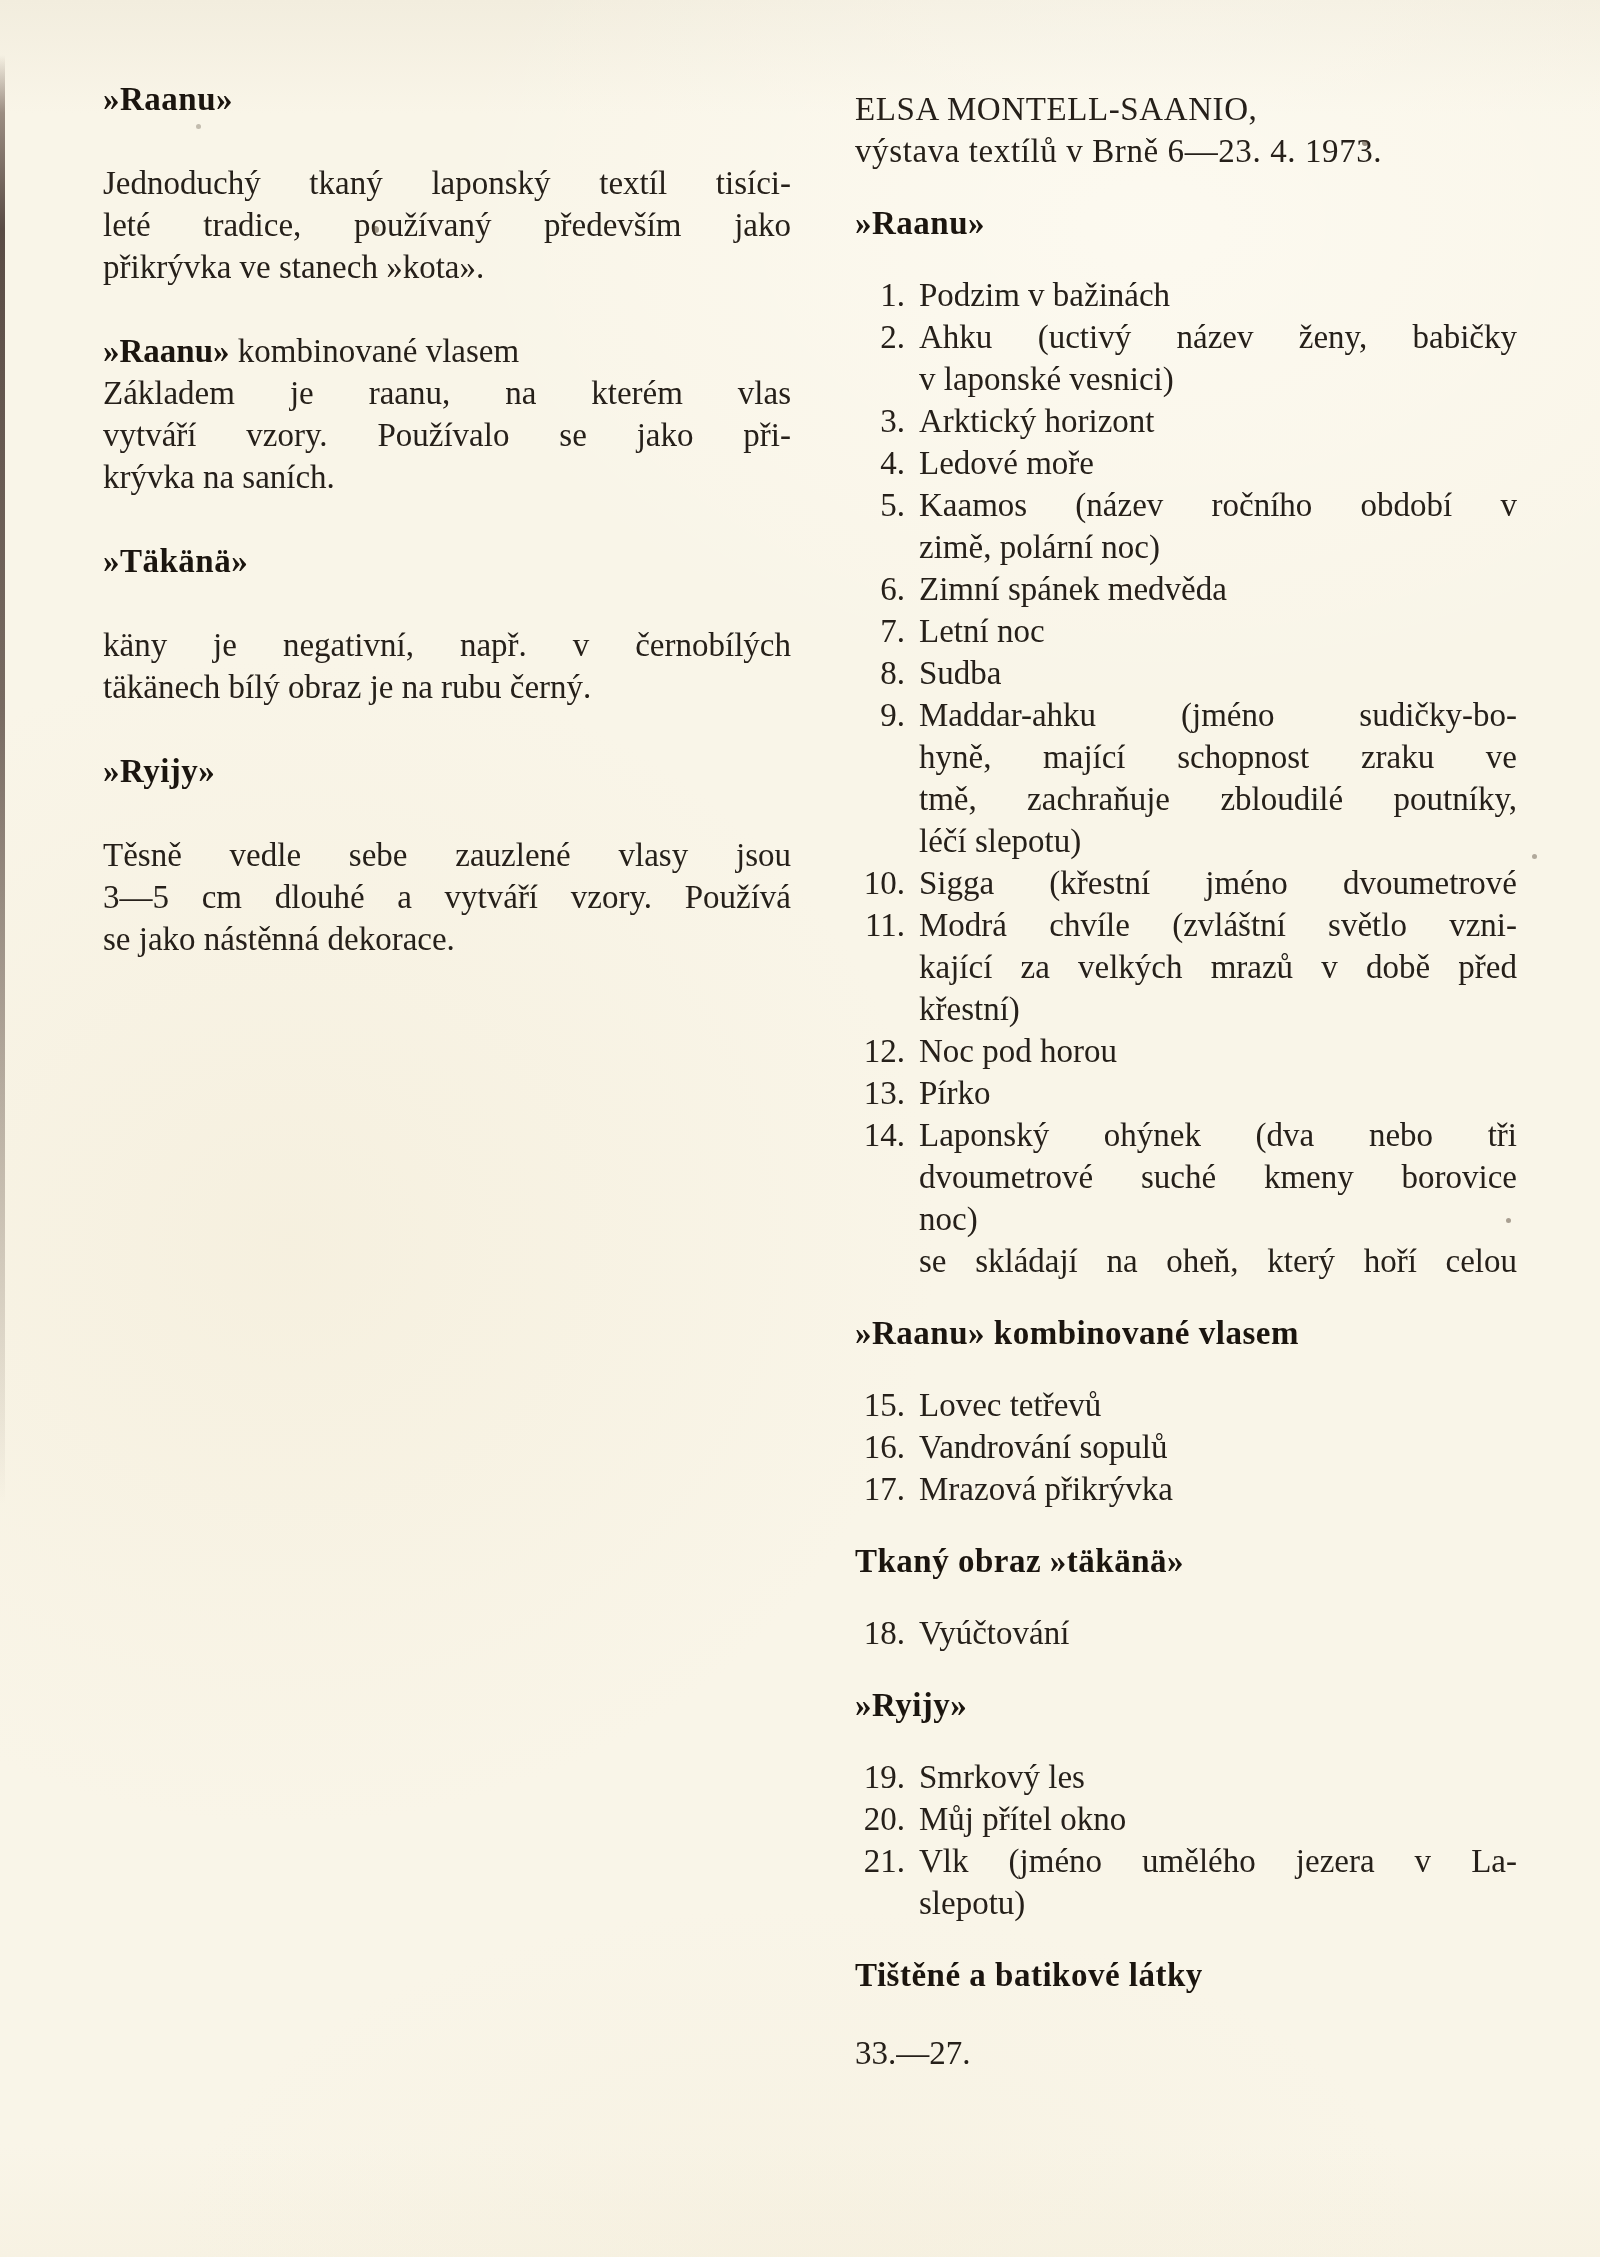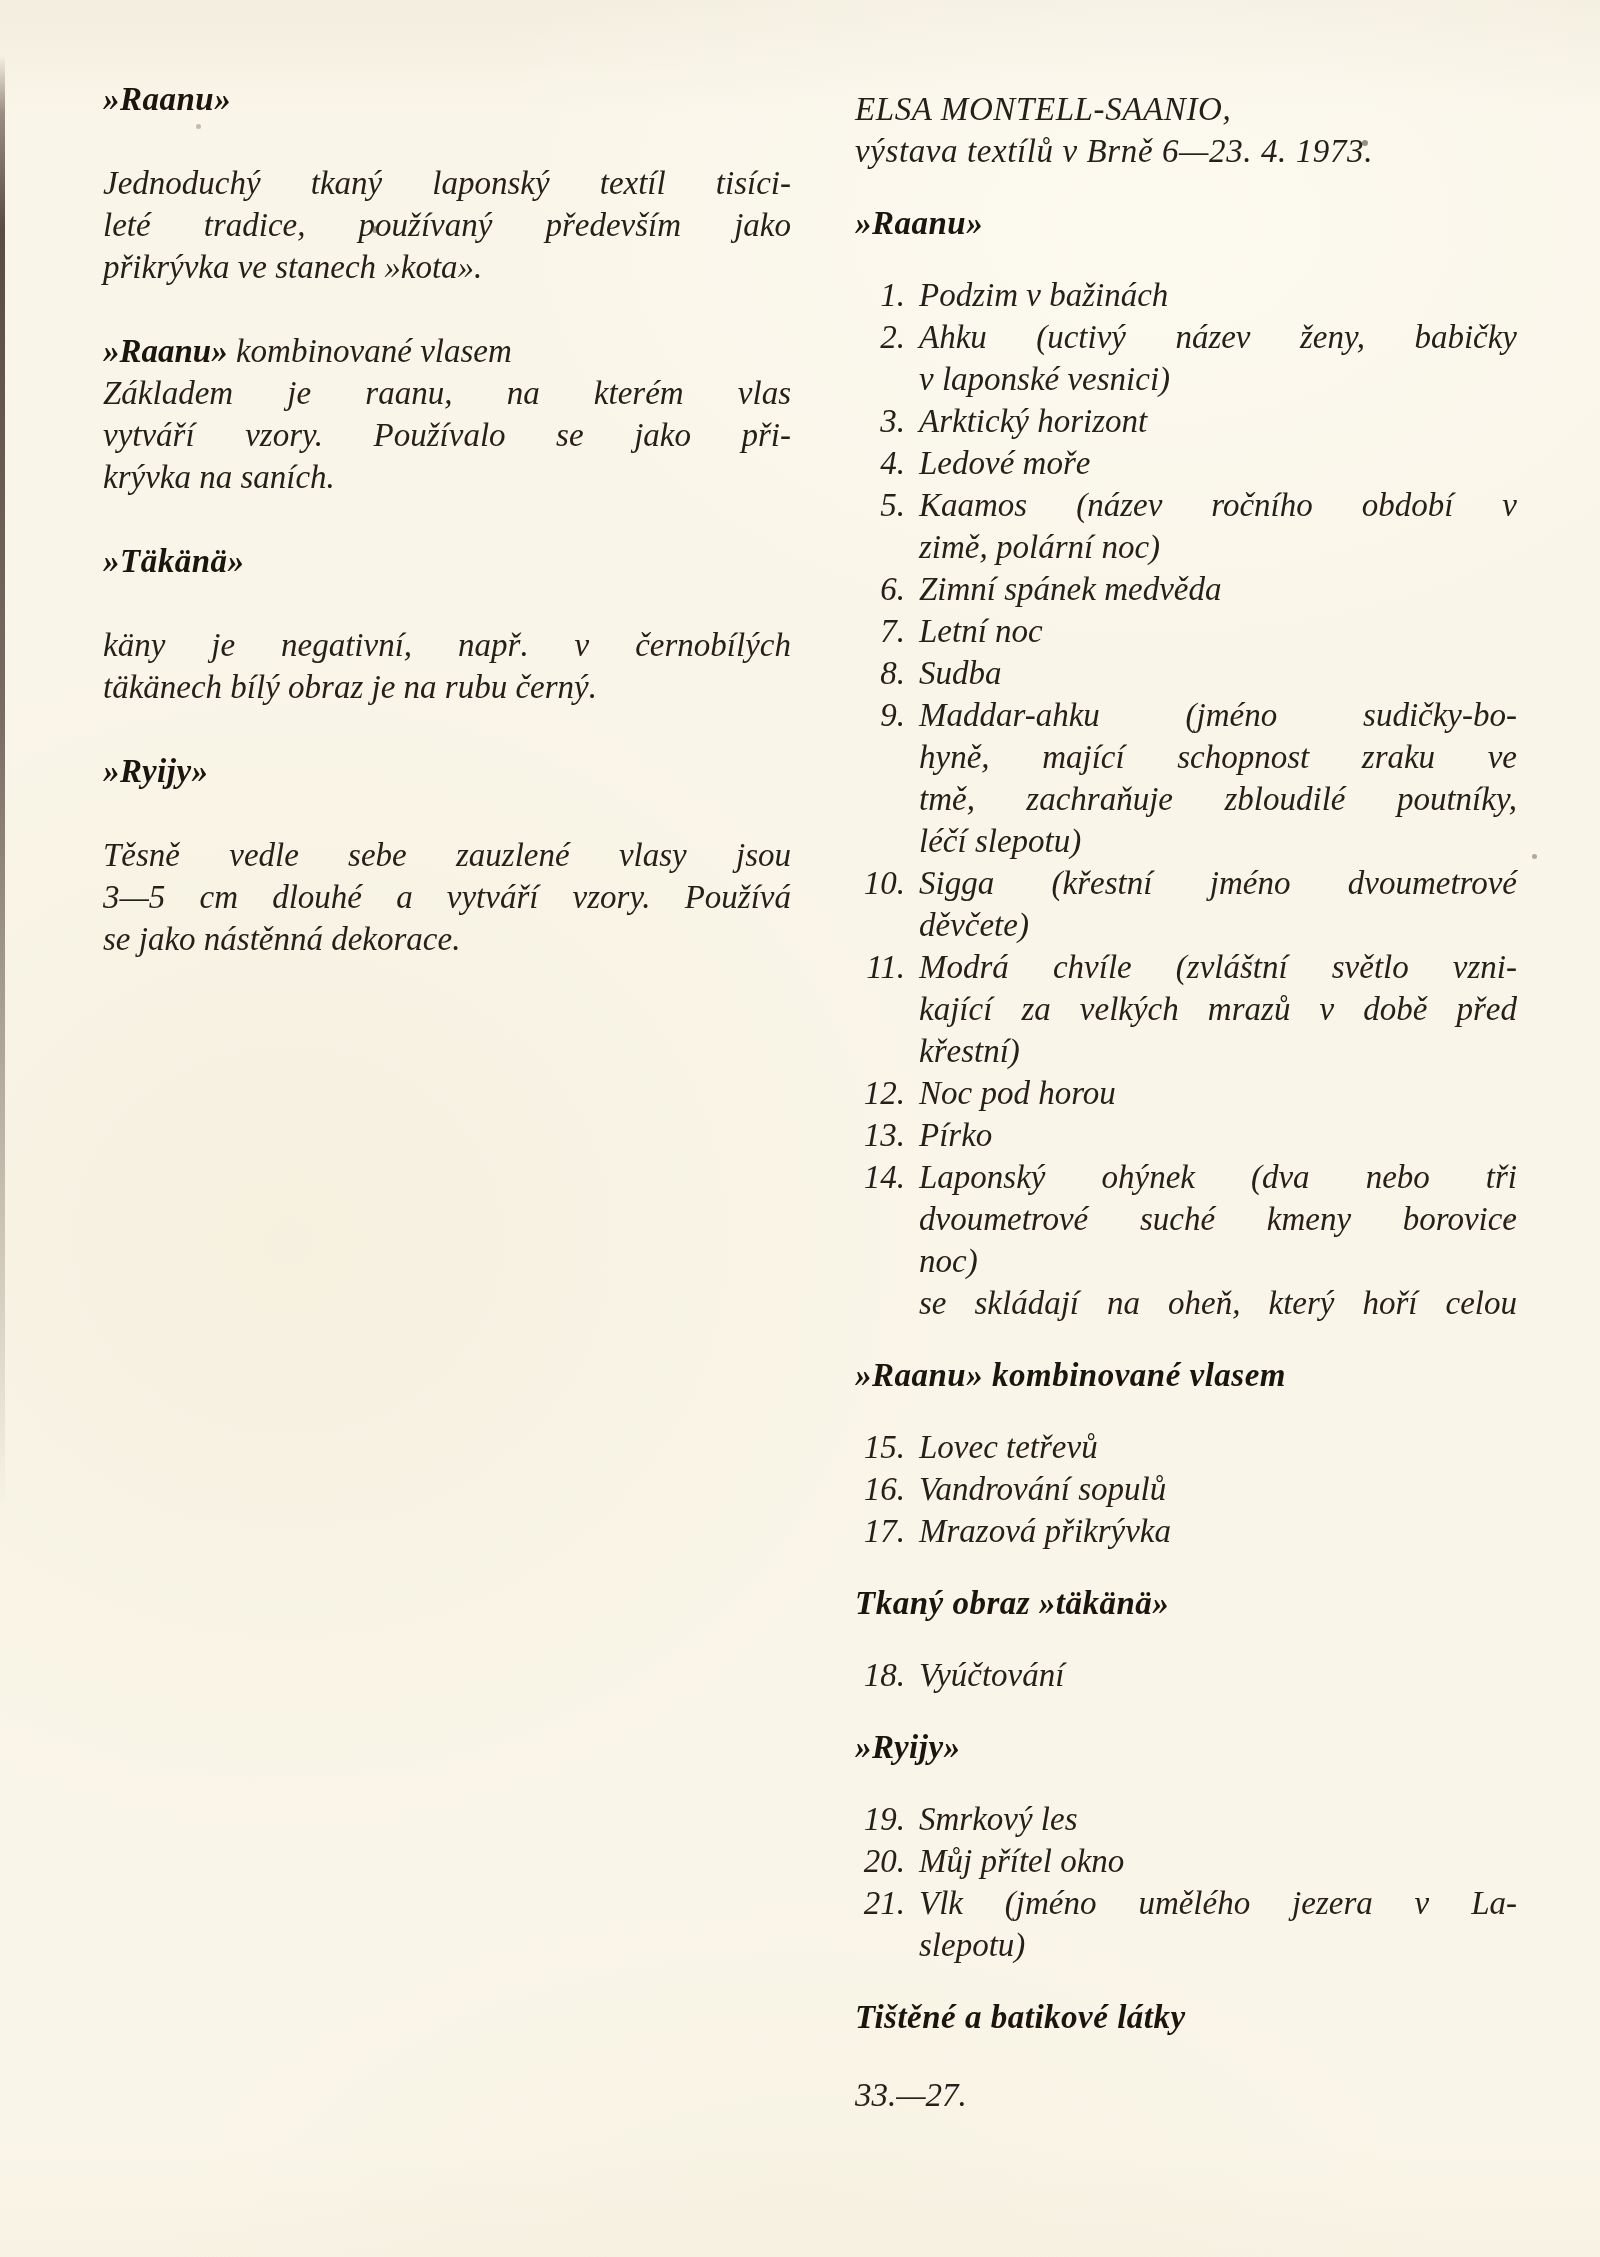--- a/index.html
+++ b/index.html
@@ -29,21 +29,21 @@
   #left-column {
     left: 103px;
     width: 688px;
     padding-top: 78px;
   }
   #right-column {
     left: 855px;
     width: 662px;
     padding-top: 88px;
   }
-  .block { margin: 0 0 42px 0; font-style: italic; }
+  .block { margin: 0 0 42px 0; }
   #right-column .block { margin-bottom: 30px; }
   .heading {
     font-weight: 700;
     color: #1b150f;
     letter-spacing: 0.5px;
   }
   .header-block { letter-spacing: 0.6px; }
   .b { font-weight: 700; color: #1b150f; }
   .pline { text-align: left; }
   .pline.just { text-align: justify; text-align-last: justify; }
@@ -153,21 +153,20 @@
       <div class="item">
         <span class="num">9.</span>
         <div class="pline just">Maddar-ahku (jméno sudičky-bo-</div>
         <div class="pline just">hyně, mající schopnost zraku ve</div>
         <div class="pline just">tmě, zachraňuje zbloudilé poutníky,</div>
         <div class="pline">léčí slepotu)</div>
       </div>
       <div class="item">
         <span class="num">10.</span>
         <div class="pline just">Sigga (křestní jméno dvoumetrové</div>
-        <div class="pline">děvčete)</div>
       </div>
       <div class="item">
         <span class="num">11.</span>
         <div class="pline just">Modrá chvíle (zvláštní světlo vzni-</div>
         <div class="pline just">kající za velkých mrazů v době před</div>
         <div class="pline">křestní)</div>
       </div>
       <div class="item">
         <span class="num">12.</span>
         <div class="pline">Noc pod horou</div>

